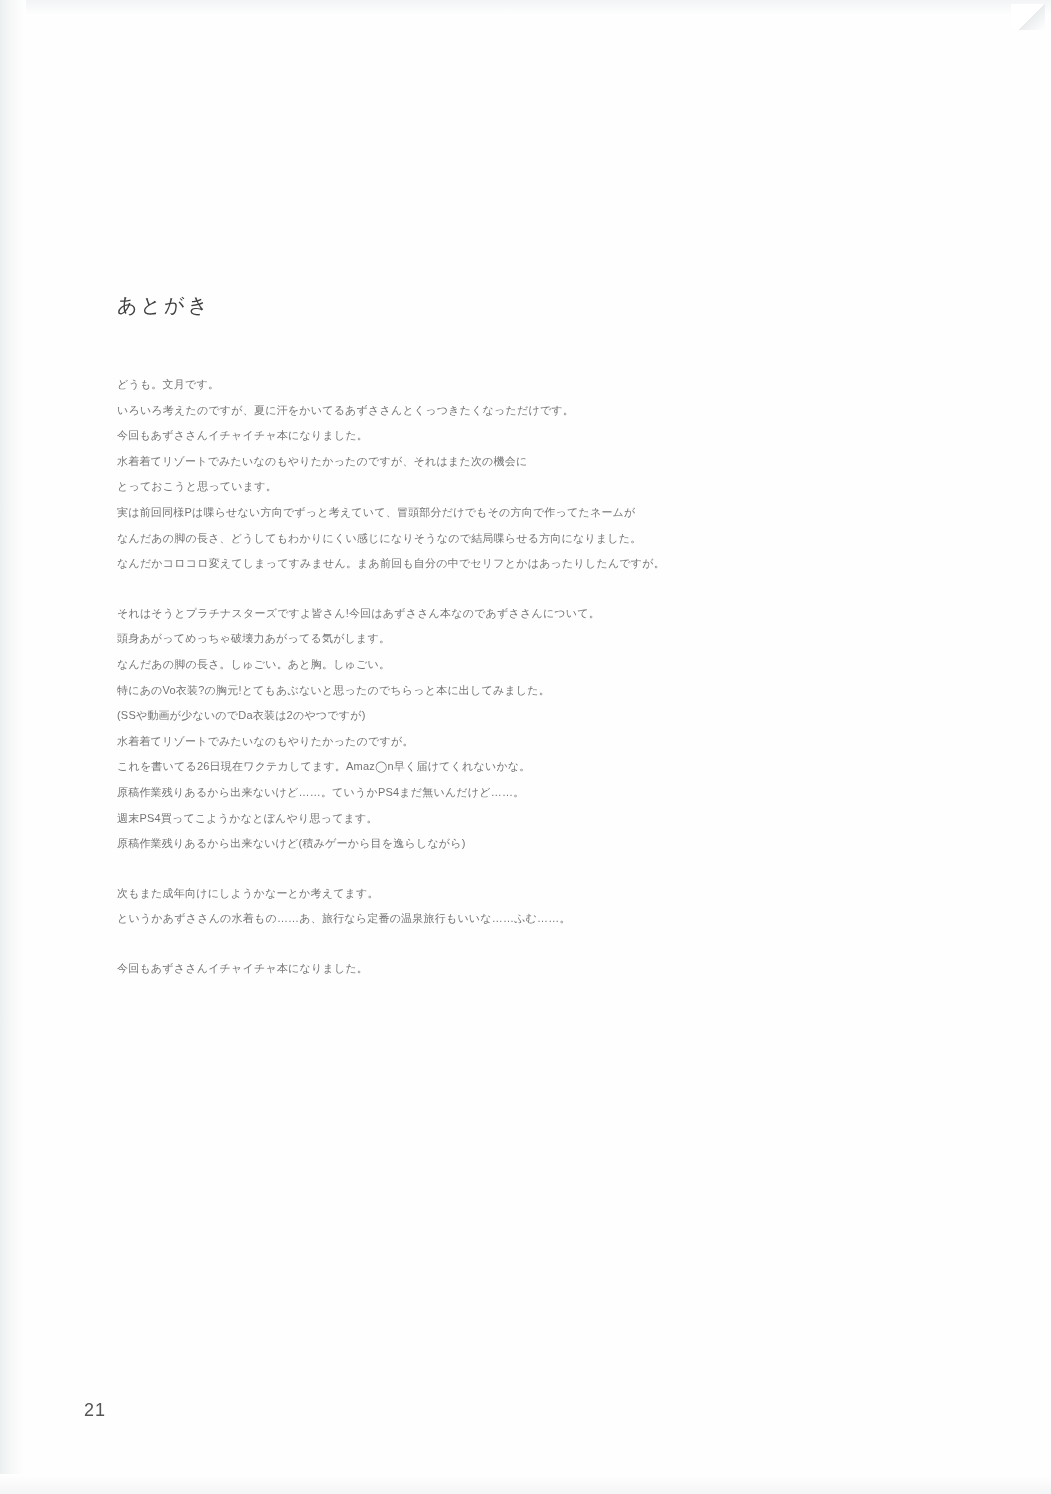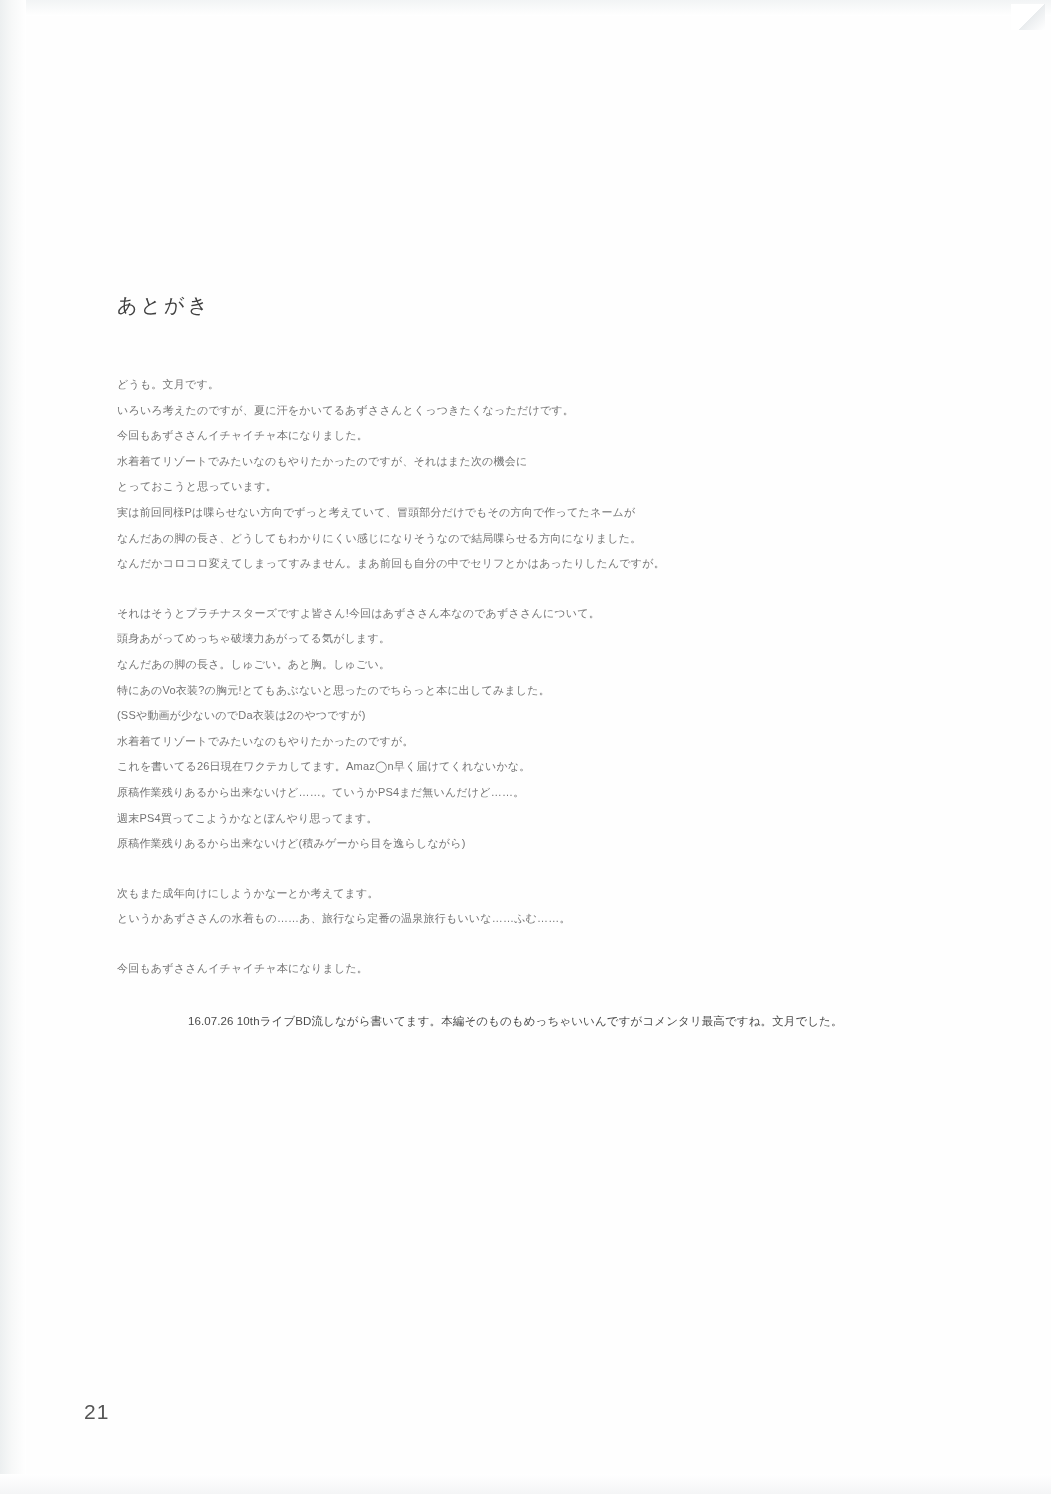--- a/index.html
+++ b/index.html
@@ -89,21 +89,21 @@
     font-size: 11.5px;
     color: #4a4a4a;
     letter-spacing: 0.1px;
     white-space: nowrap;
   }
 
   .page-number {
     position: absolute;
     left: 84px;
     top: 1400px;
-    font-size: 21px;
+    font-size: 18px;
     color: #555555;
     letter-spacing: 1px;
   }
 </style>
 </head>
 <body>
 
 <div class="page">
   <div class="edge-top"></div>
   <div class="edge-left"></div>
@@ -137,16 +137,15 @@
       </div>
       <div class="para">
         <div class="line">次もまた成年向けにしようかなーとか考えてます。</div>
         <div class="line">というかあずささんの水着もの……あ、旅行なら定番の温泉旅行もいいな……ふむ……。</div>
       </div>
       <div class="para">
         <div class="line">今回もあずささんイチャイチャ本になりました。</div>
       </div>
     </div>
 
-  <div class="footnote">16.07.26 10thライブBD流しながら書いてます。本編そのものもめっちゃいいんですがコメンタリ最高ですね。文月でした。</div>
 
   <div class="page-number">21</div>
 </div>
 
 </body></html>

